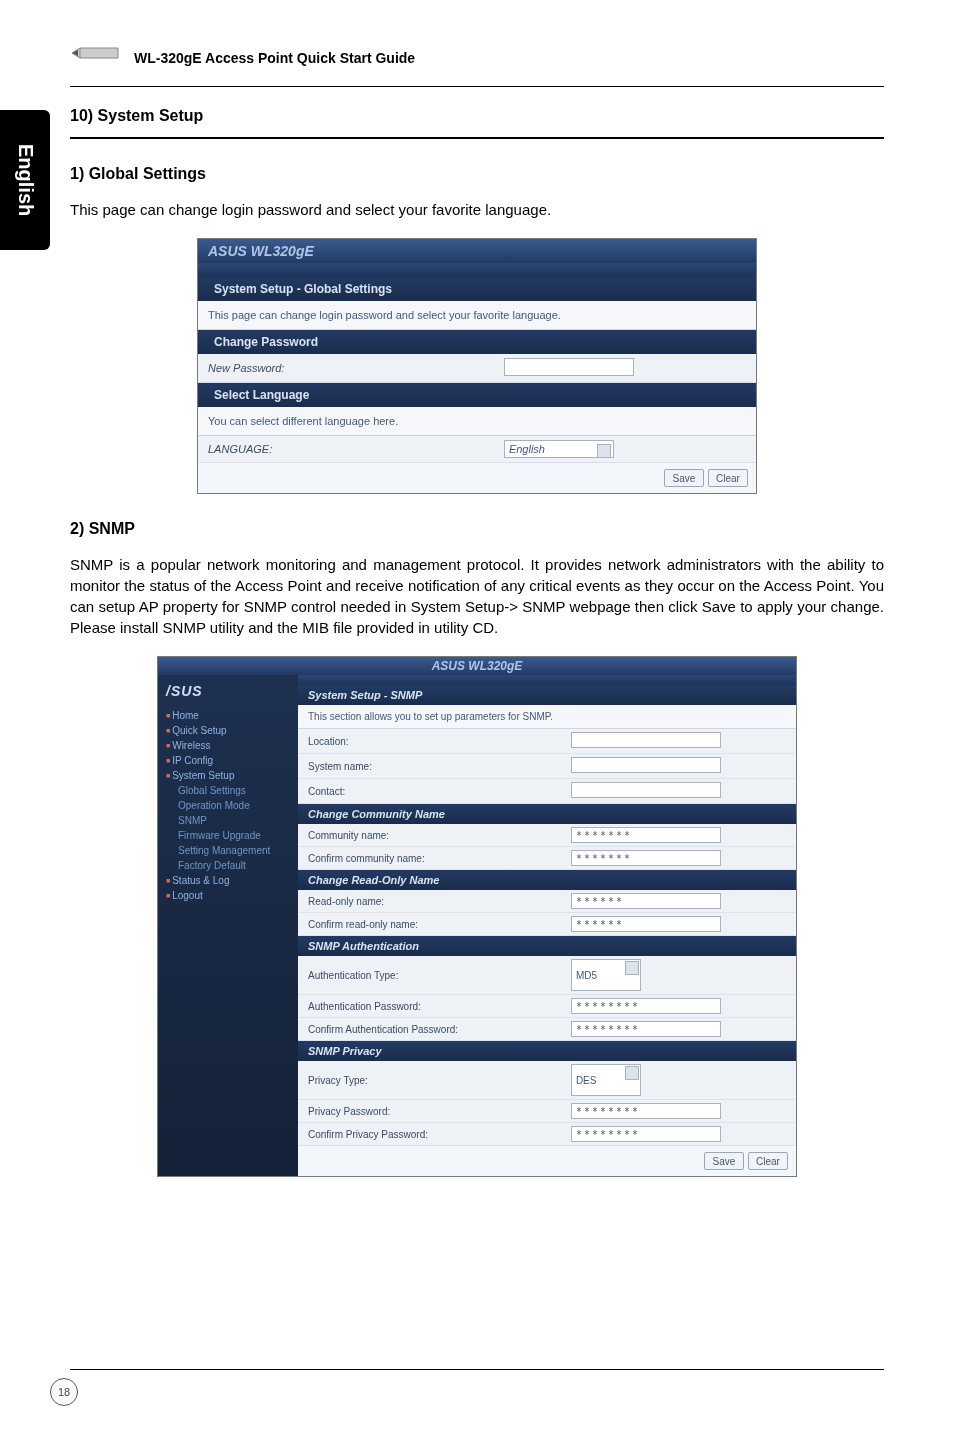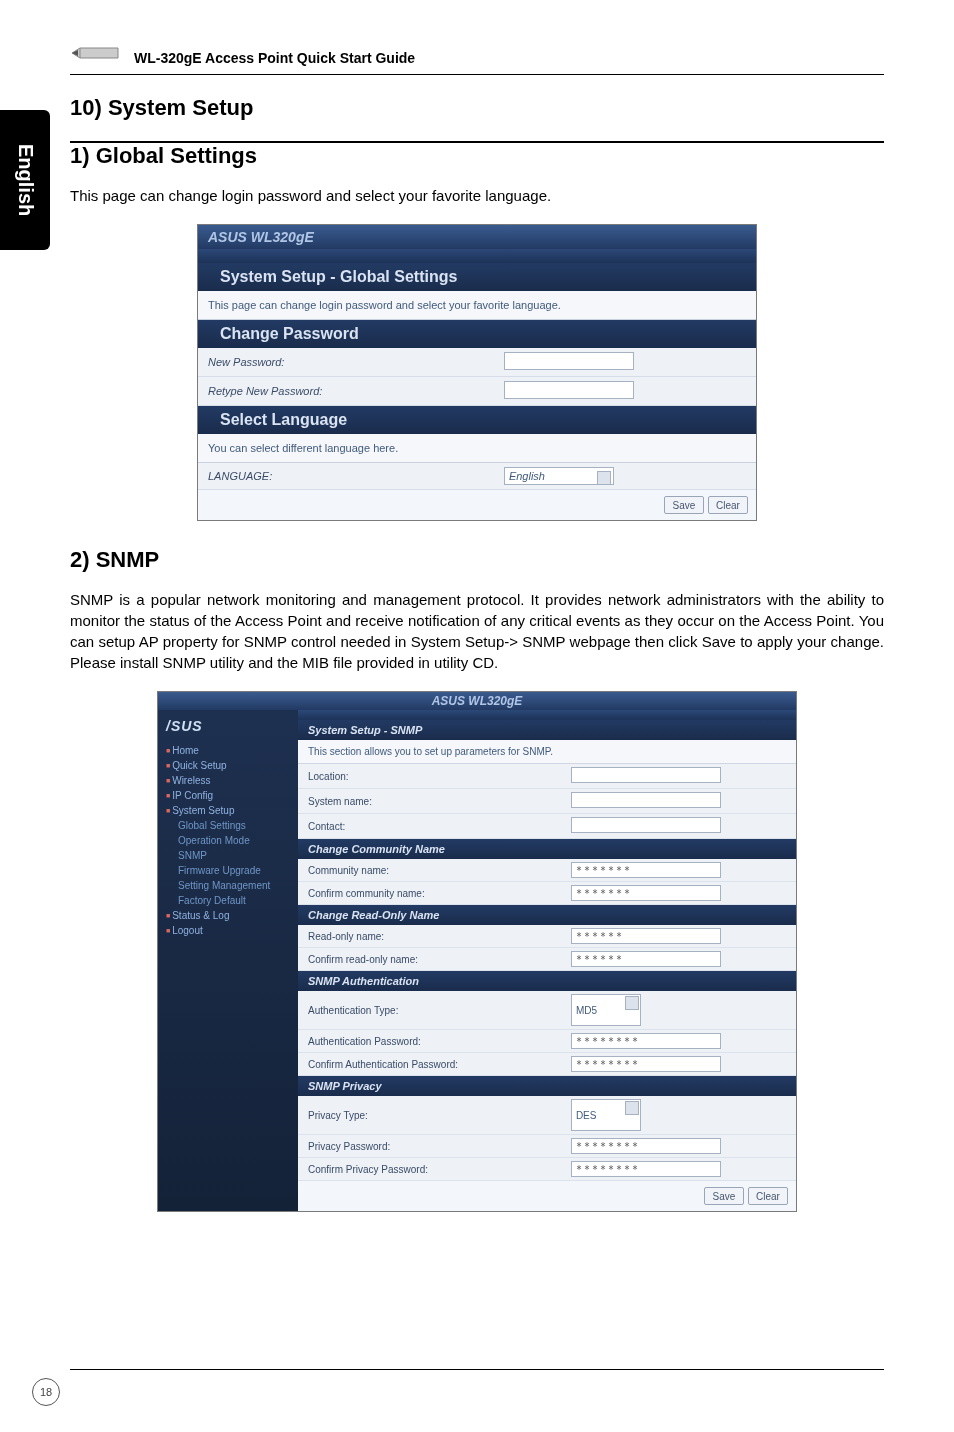--- a/index.html
+++ b/index.html
@@ -30,45 +30,46 @@
     align-items: center;
     justify-content: center;
     font-weight: bold;
     font-size: 20px;
     border-radius: 0 6px 6px 0;
   }
   .doc-header {
     display: flex;
     align-items: flex-end;
     border-bottom: 1px solid #000;
-    padding-bottom: 8px;
+    padding-bottom: 20px;
     margin-bottom: 20px;
   }
   .pencil-icon {
     width: 50px;
     height: 26px;
     margin-right: 14px;
     display: flex;
     align-items: center;
     justify-content: center;
   }
   .pencil-icon svg { display: block; }
   .doc-header-text {
     font-size: 14px;
     font-weight: bold;
   }
   h1.section-title {
-    font-size: 22px;
+    font-size: 16px;
     font-weight: bold;
     border-bottom: 2px solid #000;
-    padding-bottom: 20px;
+    padding-bottom: 12px;
     margin-top: 6px;
+    margin-bottom: 26px;
   }
   h2.sub-title {
-    font-size: 22px;
+    font-size: 16px;
     font-weight: bold;
     margin-bottom: 16px;
   }
   p.body-text {
     font-size: 15px;
     line-height: 1.4;
     margin-bottom: 18px;
     text-align: justify;
   }
   .screenshot-wrapper {
@@ -88,22 +89,22 @@
     color: #b0c6e6;
     font-style: italic;
     font-weight: bold;
     padding: 4px 10px;
     font-size: 14px;
   }
   .sc1-bar-dark {
     background: linear-gradient(#223a63, #1a2c4c);
     color: #d9e3f2;
     font-weight: bold;
-    padding: 5px 22px;
-    font-size: 16px;
+    padding: 5px 16px;
+    font-size: 12px;
   }
   .sc1-info {
     padding: 8px 10px;
     color: #415a7c;
     font-size: 11px;
     border-bottom: 1px solid #c8d1dd;
   }
   .sc1-row {
     display: flex;
     align-items: center;
@@ -264,21 +265,21 @@
   .sc2-btnrow {
     display: flex;
     justify-content: flex-end;
     gap: 4px;
     padding: 6px 8px;
     background: #f3f6fa;
   }
 
   .page-num-circle {
     position: absolute;
-    left: 32px;
+    left: 50px;
     bottom: 26px;
     width: 28px;
     height: 28px;
     border: 1px solid #555;
     border-radius: 50%;
     display: flex;
     align-items: center;
     justify-content: center;
     font-size: 11px;
     color: #444;
@@ -316,24 +317,20 @@
 
   <div class="screenshot-wrapper">
     <div class="screenshot1">
       <div class="sc1-top">ASUS WL320gE</div>
       <div style="height:14px;background:linear-gradient(#2b4877,#1d3358);"></div>
       <div class="sc1-bar-dark">System Setup - Global Settings</div>
       <div class="sc1-info">This page can change login password and select your favorite language.</div>
       <div class="sc1-bar-dark">Change Password</div>
       <div class="sc1-row">
         <span class="lbl">New Password:</span>
-        <span class="ctrl"><span class="fake-input"></span></span>
-      </div>
-      <div class="sc1-row">
-        <span class="lbl">Retype New Password:</span>
         <span class="ctrl"><span class="fake-input"></span></span>
       </div>
       <div class="sc1-bar-dark">Select Language</div>
       <div class="sc1-info">You can select different language here.</div>
       <div class="sc1-row">
         <span class="lbl">LANGUAGE:</span>
         <span class="ctrl"><span class="fake-select">English</span></span>
       </div>
       <div class="sc1-btnrow">
         <span class="fake-btn">Save</span>

